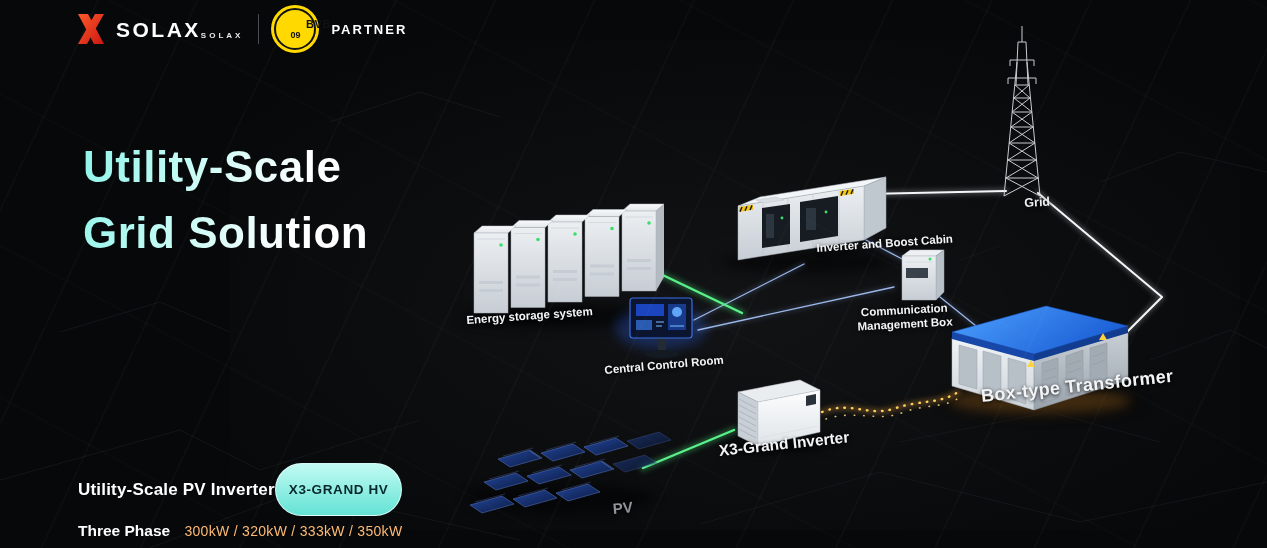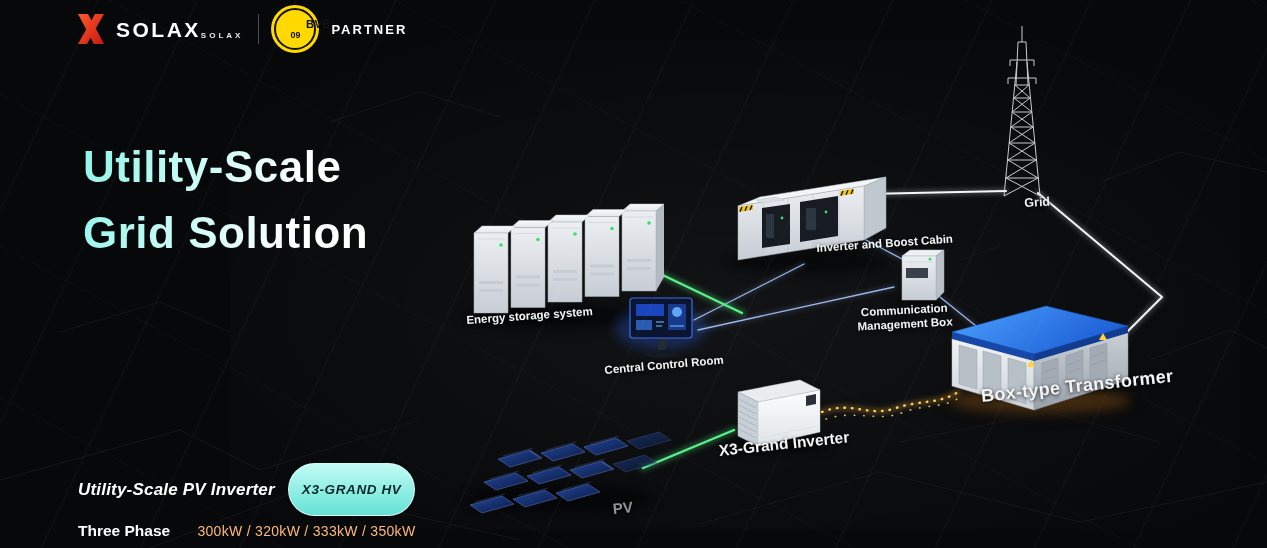--- a/index.html
+++ b/index.html
@@ -53,21 +53,21 @@
   .lab-control{left:604px;top:364px;font-size:11.5px;transform:rotate(-5deg);}
   .lab-cabin{left:816px;top:242px;font-size:11.5px;transform:rotate(-4deg);}
   .lab-comm{left:846px;top:306px;font-size:11.5px;transform:rotate(-3deg);width:116px;text-align:center;line-height:1.25;white-space:normal;}
   .lab-transformer{left:980px;top:386px;font-size:18px;transform:rotate(-6deg);letter-spacing:.3px;}
   .lab-x3{left:718px;top:442px;font-size:15.5px;transform:rotate(-6deg);}
   .lab-pv{left:612px;top:500px;font-size:15px;color:#90959a;transform:rotate(-5deg);}
   .lab-grid{left:1024px;top:196px;font-size:12.5px;font-weight:600;color:#eceef0;transform:rotate(-3deg);}
 
   
   .footer{position:absolute;left:78px;bottom:8px;z-index:5;}
-  .footer-row1{display:flex;align-items:center;gap:13px;font-style:italic;}
+  .footer-row1{display:flex;align-items:center;}
   .product-label{font-size:17px;font-weight:800;color:#fff;letter-spacing:.2px;}
   .product-badge{
     font-size:13.5px;font-weight:800;letter-spacing:.6px;color:#06282c;
     background:linear-gradient(180deg,#c2fbf4,#63e2d4);
     border:1.5px solid rgba(225,255,252,.85);
     padding:18px 13px;border-radius:999px;
   }
   .footer-row2{display:flex;align-items:baseline;gap:11px;margin-top:6px;justify-content:space-between;}
   .phase-label{font-size:15.5px;font-weight:800;color:#fff;}
   .power-options{font-size:14px;font-weight:500;color:#fdba74;letter-spacing:.3px;}

